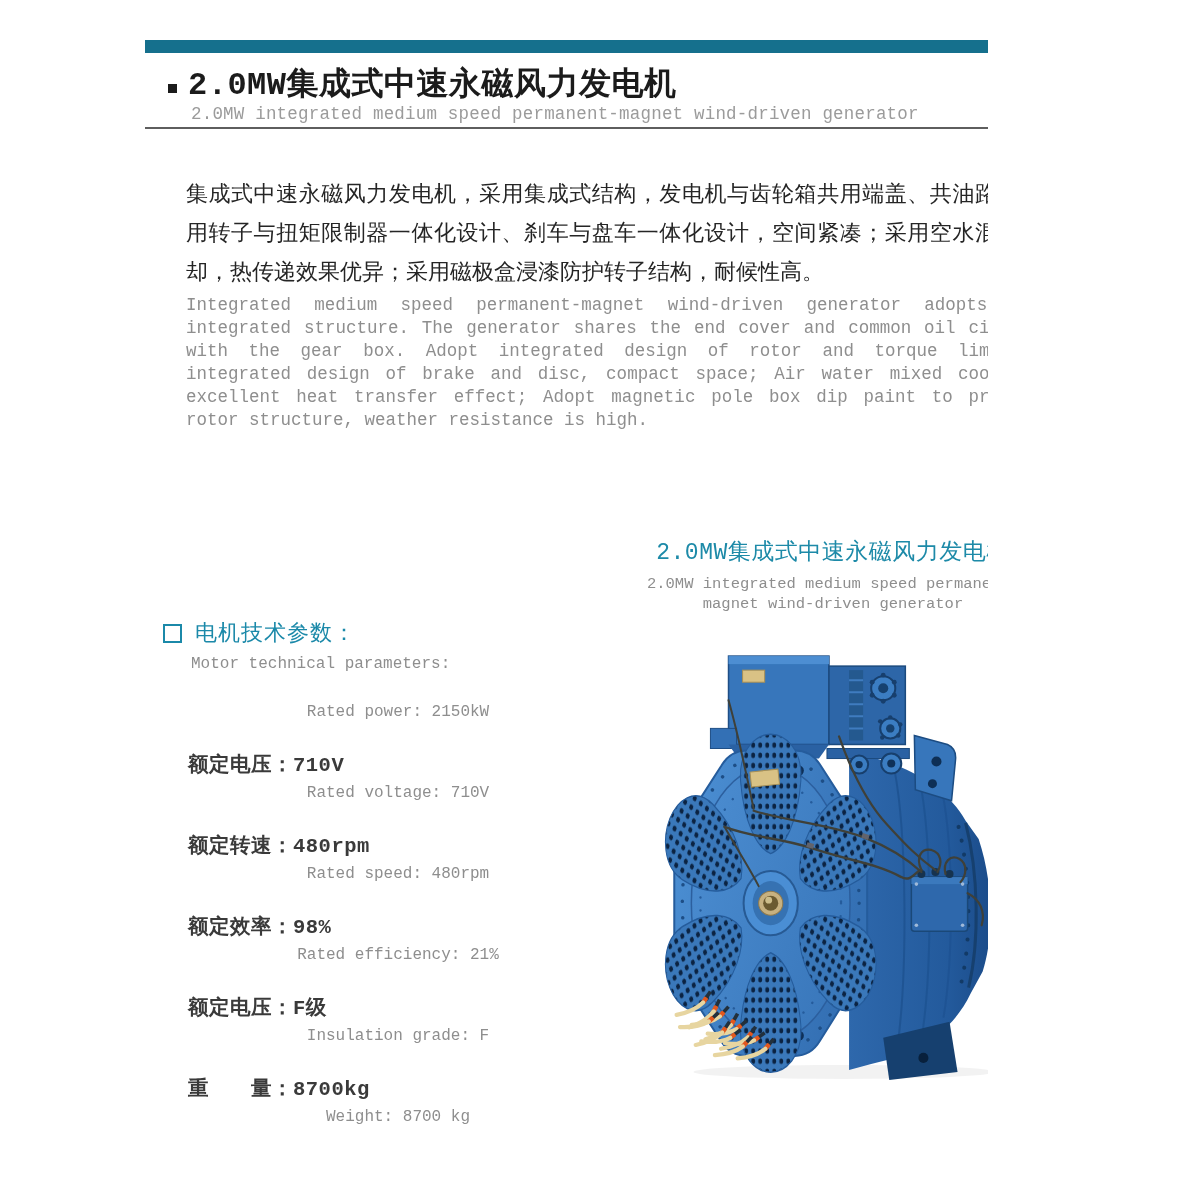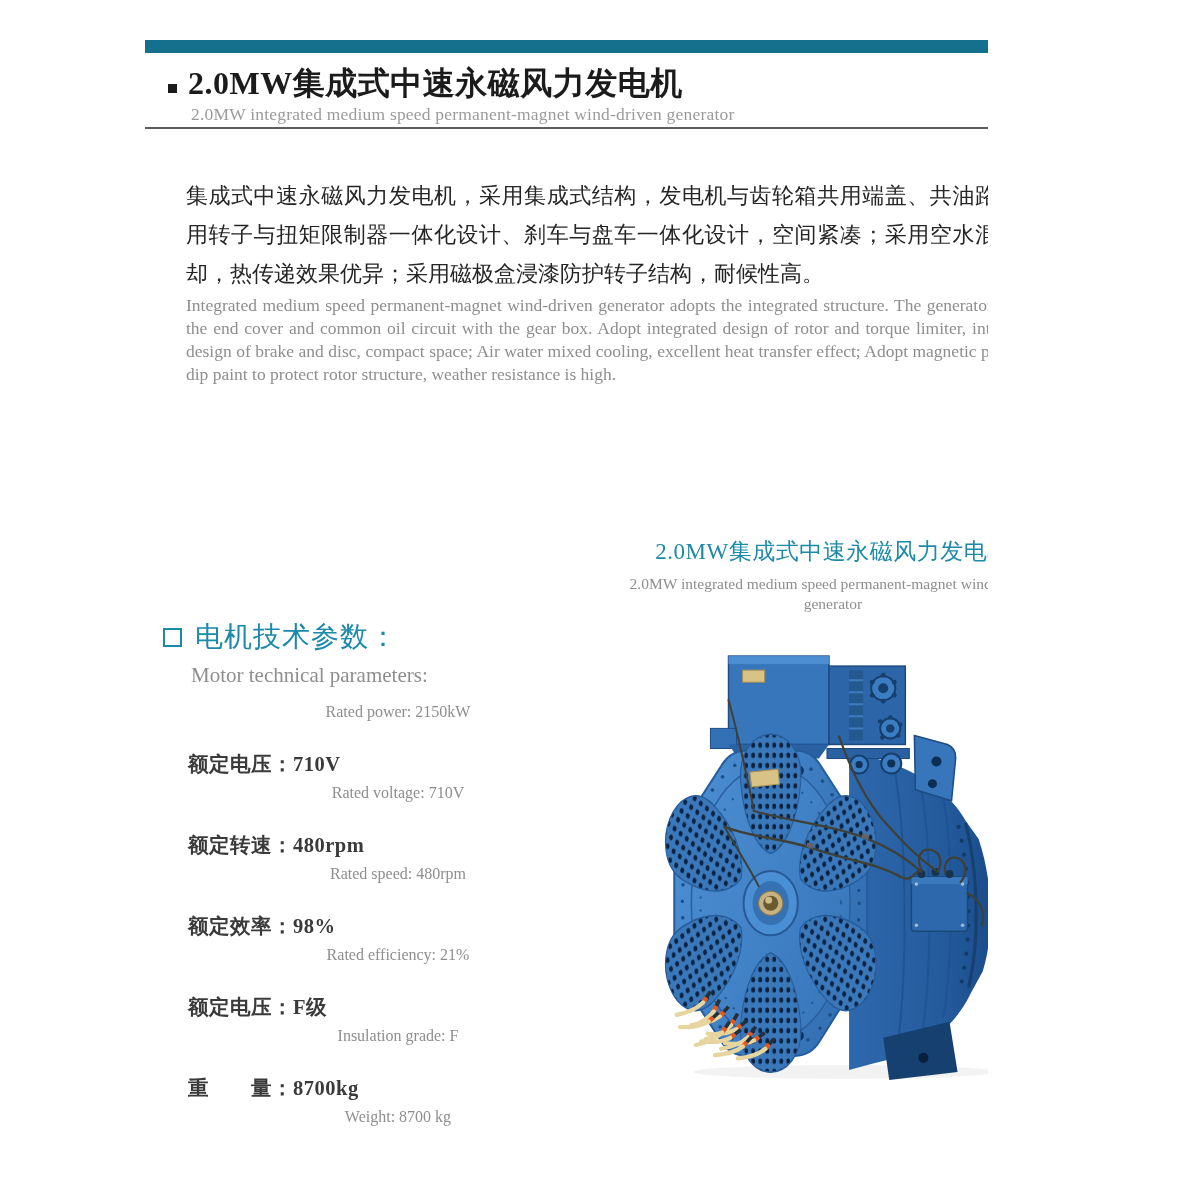--- a/index.html
+++ b/index.html
@@ -1,20 +1,20 @@
 <!DOCTYPE html>
 <html><head>
 <meta charset="utf-8">
 <style>
   html,body{margin:0;padding:0;background:#ffffff;}
   .page{
     position:relative;
     width:988px;height:1180px;
     background:#ffffff;
-    font-family:Liberation Serif, serif;
+    font-family:Liberation Mono, monospace;
     overflow:hidden;
   }
   
   .topbar{
     position:absolute;left:145px;top:40px;width:938px;height:13px;
     background:#15708D;
   }
   
   .title-bullet{
     position:absolute;left:168px;top:84px;width:9px;height:9px;background:#1b1b1b;
@@ -56,24 +56,24 @@
   
   .params-heading{
     position:absolute;left:163px;top:618px;
   }
   .params-heading .row{display:flex;align-items:center;}
   .square-icon{
     width:15px;height:15px;border:2px solid #1B89A9;background:transparent;
     display:inline-block;margin-right:13px;flex:0 0 auto;
   }
   .params-heading .zh{
-    font-size:28px;color:#1B89A9;letter-spacing:1px;
+    font-size:22px;color:#1B89A9;letter-spacing:1px;
   }
   .params-heading .en{
-    margin:7px 0 0 28px;font-size:21px;color:#8e8e8e;
+    margin:7px 0 0 28px;font-size:16px;color:#8e8e8e;
   }
   .spec-list{
     position:absolute;left:188px;top:697px;width:420px;
   }
   .spec-item{margin-bottom:29px;}
   .spec-item .zh{
     font-size:20.5px;font-weight:600;color:#3a3a3a;letter-spacing:0.5px;
   }
   .spec-item .en{
     margin-top:6px;font-size:16px;color:#8e8e8e;text-align:center;

